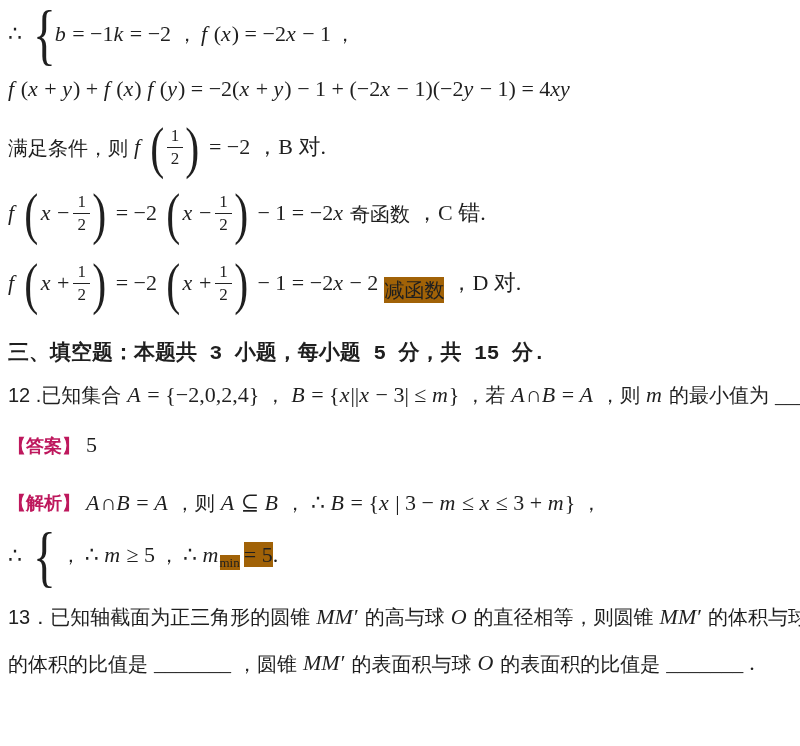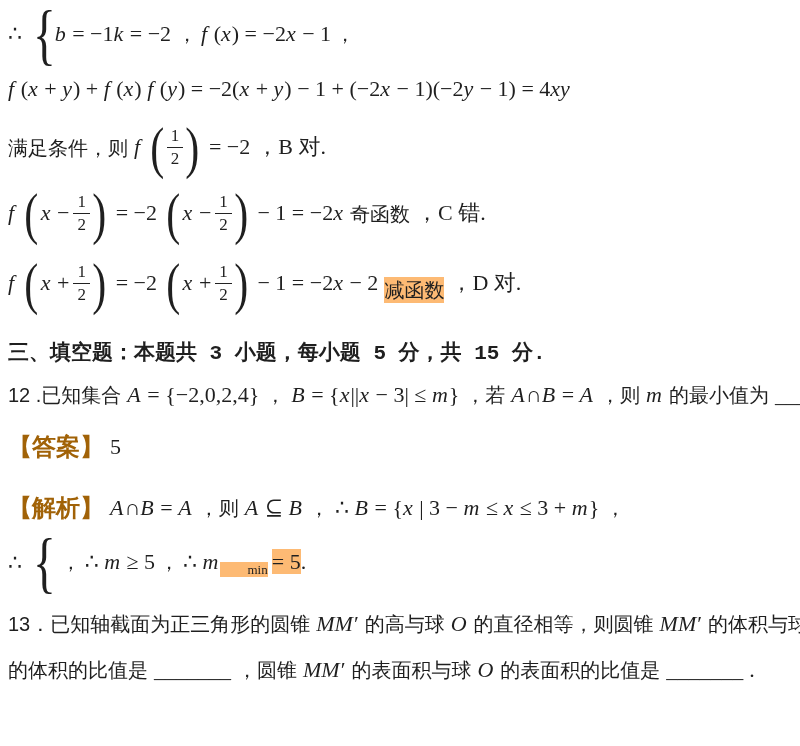--- a/index.html
+++ b/index.html
@@ -4,32 +4,32 @@
 <style>
   html,body{margin:0;padding:0;background:#ffffff;}
   body{width:800px;height:746px;overflow:hidden;color:#1f1f1f;}
   .page{padding:2px 8px;}
   .row{display:flex;align-items:center;white-space:nowrap;gap:6px;}
   .inline{display:inline-block;white-space:nowrap;}
   .cn{font-family:"Liberation Sans","DejaVu Sans",sans-serif;font-size:20px;line-height:1.3;}
   .m{font-family:"Liberation Serif","DejaVu Serif",serif;font-size:22px;line-height:1.3;}
   .m i{font-style:italic;padding-right:1px;}
   .hdr{font-family:Liberation Mono, monospace;font-weight:700;font-size:21px;}
-  .red{color:#a16207;font-family:"Liberation Sans","DejaVu Sans",sans-serif;font-weight:700;font-size:24px;}
+  .red{color:#be185d;font-family:"Liberation Sans","DejaVu Sans",sans-serif;font-weight:700;font-size:18px;}
   .brace{font-family:"Liberation Serif","DejaVu Serif",serif;font-size:68px;font-weight:400;line-height:0.9;display:inline-block;transform:scaleX(0.7);margin-right:-6px;color:#1f1f1f;}
   .cases{display:inline-flex;align-items:center;}
   .cases .rows{display:inline-flex;text-align:left;line-height:1.5;}
   .pg{display:inline-flex;align-items:center;margin:0 1px;}
   .bigp{font-family:"Liberation Serif","DejaVu Serif",serif;font-size:56px;font-weight:300;line-height:1;display:inline-block;transform:scaleX(0.75);}
   .inner{display:inline-flex;align-items:center;gap:4px;}
   .frac{display:inline-flex;flex-direction:column;align-items:center;font-family:"Liberation Serif","DejaVu Serif",serif;font-size:17px;line-height:1.2;}
   .frac .num{padding:0 4px;}
   .frac .den{border-top:1.5px solid #222;padding:1px 4px 0 4px;}
-  .sub{font-family:"Liberation Serif","DejaVu Serif",serif;font-size:13px;vertical-align:-5px;padding-left:28px;}
-  .hl{background:#fdba74;margin-top:12px;}
+  .sub{font-family:"Liberation Serif","DejaVu Serif",serif;font-size:13px;vertical-align:-5px;}
+  .hl{background:#a16207;margin-top:12px;}
   #r1{margin-top:2px;}
   #r2{margin-top:10px;}
   #r3{margin-top:16px;}
   #r4{margin-top:10px;}
   #r5{margin-top:14px;}
   #hdr{margin-top:26px;}
   #q12{margin-top:15px;}
   #ans{margin-top:22px;}
   #ana{margin-top:29px;}
   #ded{margin-top:8px;}

